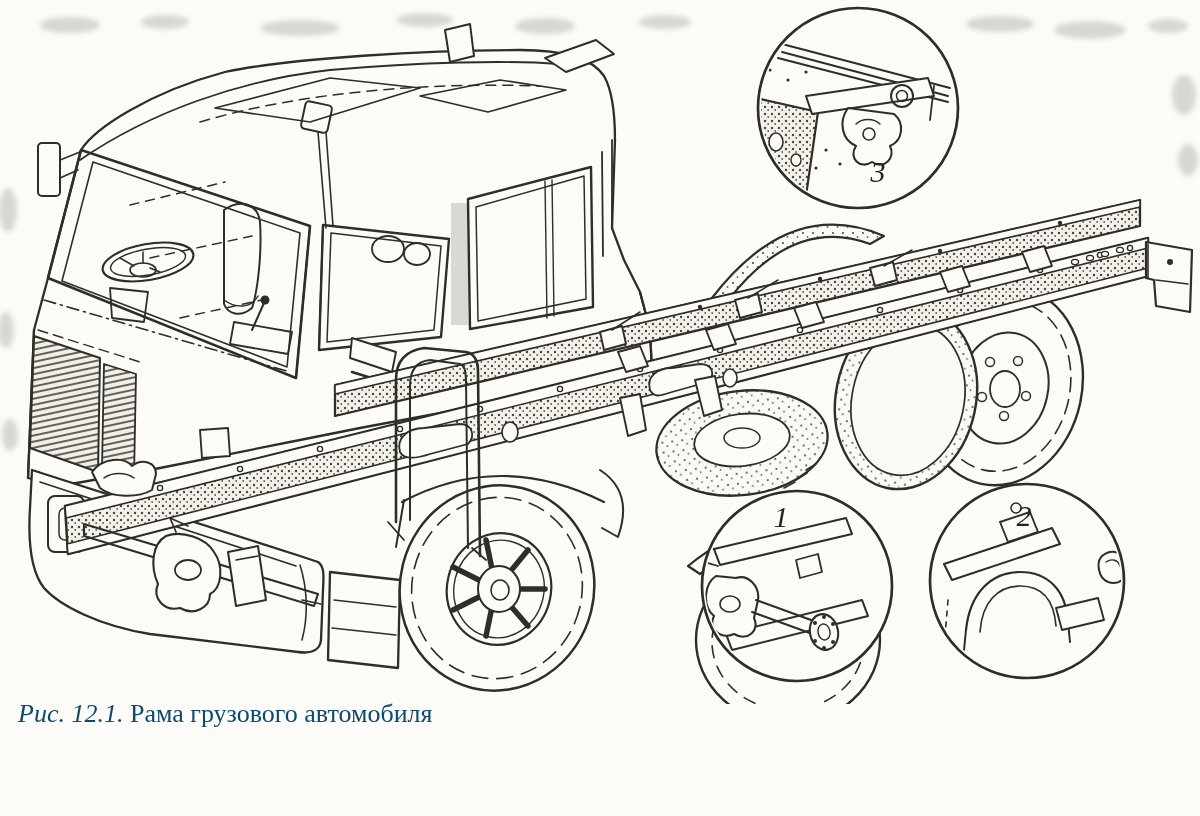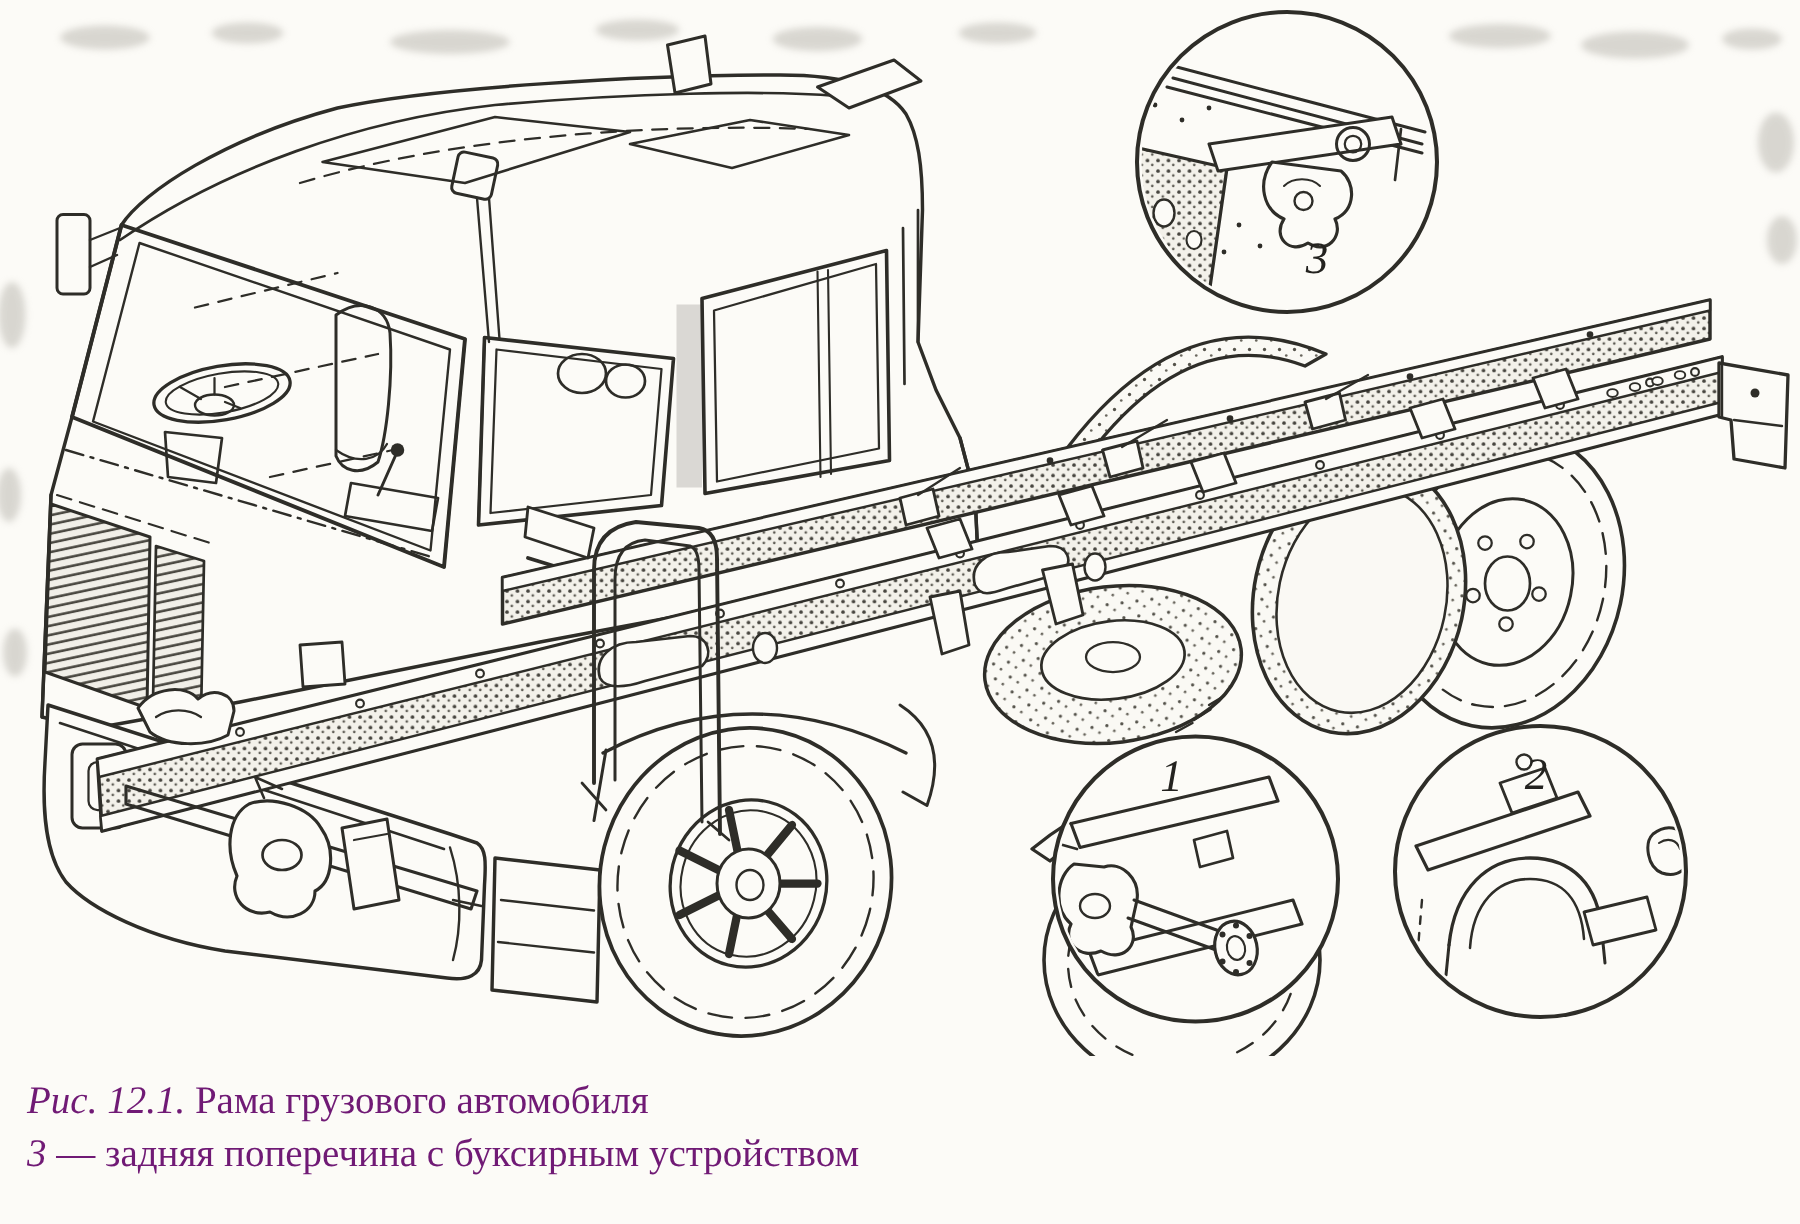--- a/index.html
+++ b/index.html
@@ -1,19 +1,19 @@
 <!DOCTYPE html>
 <html><head>
 <meta charset="utf-8">
 <style>
   html,body{margin:0;padding:0;}
   .page{position:relative;width:1200px;height:816px;background:#fcfbf7;overflow:hidden;
         font-family:"Liberation Serif","DejaVu Serif",serif;}
   svg{position:absolute;left:0;top:0;}
-  .caption{position:absolute;left:18px;top:716px;width:1170px;color:#701a75;}
+  .caption{position:absolute;left:18px;top:696px;width:1170px;color:#0c4a6e;}
   .caption p{margin:0;font-size:26px;line-height:35px;}
   .cap-line2{text-align:justify;text-align-last:justify;}
   .ital{font-style:italic;}
   .inset-num{font-family:"Liberation Serif","DejaVu Serif",serif;font-style:italic;
              font-size:30px;fill:#23221f;}
 </style>
 </head>
 <body>
 
 <div class="page">
@@ -329,16 +329,15 @@
       <path d="M948,600 L944,648" stroke-width="1.6" stroke-dasharray="5 6"></path>
     </g>
     <text class="inset-num" x="1024" y="526" text-anchor="middle" stroke="none">2</text>
   </g>
 
 </g>
 </svg>
 
 <div class="caption">
   <p class="cap-line1"><span class="ital">Рис. 12.1.</span> <span>Рама грузового автомобиля</span></p>
-  <p class="cap-line3"><span class="ital">3</span> <span>— задняя поперечина с буксирным устройством</span></p>
 </div>
 
 </div>
 
 </body></html>

